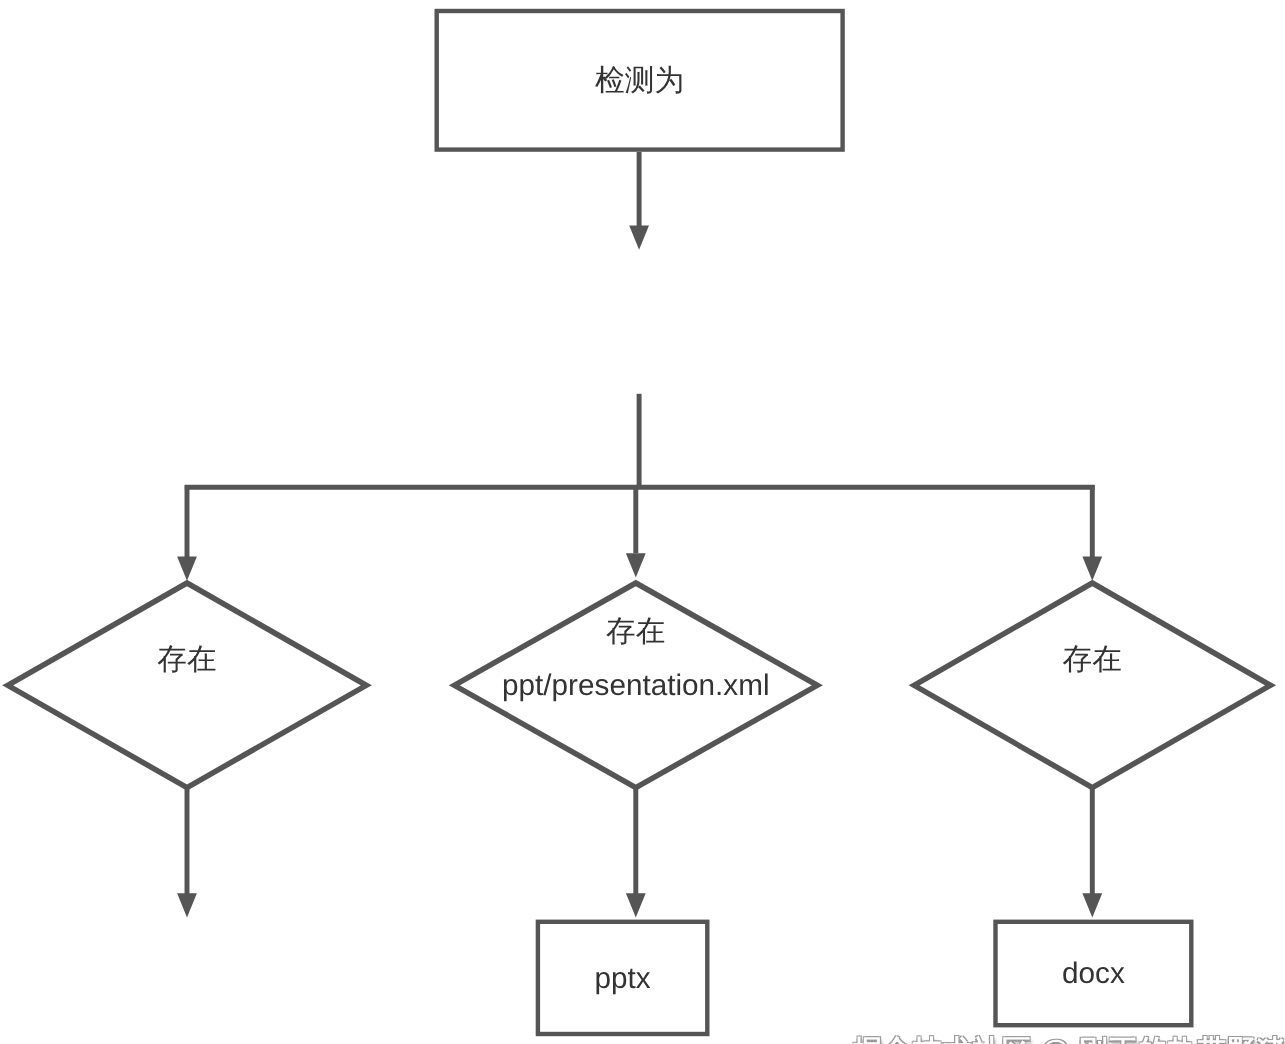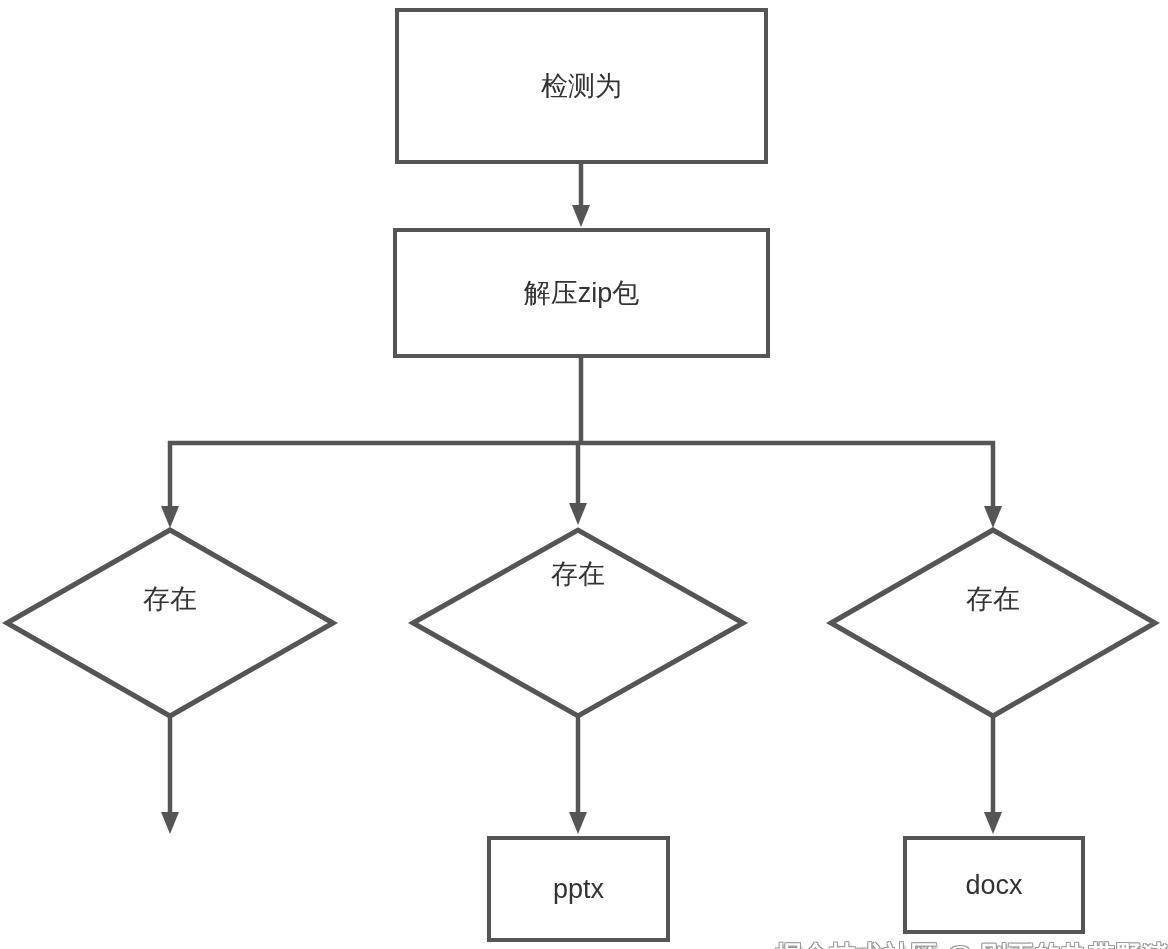--- a/index.html
+++ b/index.html
@@ -24,24 +24,24 @@
     background:var(--bg);
     display:flex;
     flex-direction:column;
     align-items:center;
     justify-content:center;
     text-align:center;
     font-size:27px;
     line-height:49px;
     color:var(--text);
   }
-  .node-detect{left:395px;top:8px;width:373px;height:156px;}
+  .node-detect{left:395px;top:8px;width:373px;height:130px;}
   .node-unzip{left:393px;top:228px;width:377px;height:130px;}
   .node-xlsx{left:80px;top:836px;width:183px;height:106px;}
-  .node-pptx{left:487px;top:836px;width:183px;height:106px;}
+  .node-pptx{left:487px;top:836px;width:158px;height:106px;}
   .node-docx{left:903px;top:836px;width:182px;height:98px;}
   .diamond-label{
     position:absolute;
     text-align:center;
     font-size:27px;
     line-height:49px;
     color:var(--text);
     white-space:nowrap;
   }
   .dl-xlsx{left:10px;top:575px;width:320px;}
@@ -95,29 +95,27 @@
     <line x1="578" y1="716" x2="578" y2="813"></line>
     <polygon class="ah" points="578,834 569,812 587,812"></polygon>
     <line x1="993" y1="716" x2="993" y2="813"></line>
     <polygon class="ah" points="993,834 984,812 1002,812"></polygon>
   </svg>
 
   <div class="rect-node node-detect">
     <div>检测为</div>
   </div>
 
-  <div class="rect-node node-unzip">
-    <div>解压zip包</div>
-  </div>
 
   <div class="diamond-label dl-xlsx">
     <div>存在</div>
   </div>
   <div class="diamond-label dl-pptx">
     <div>存在</div>
+    <div>ppt/presentation.xml</div>
   </div>
   <div class="diamond-label dl-docx">
     <div>存在</div>
   </div>
 
   <div class="rect-node node-pptx">
     <div>pptx</div>
   </div>
   <div class="rect-node node-docx">
     <div>docx</div>

